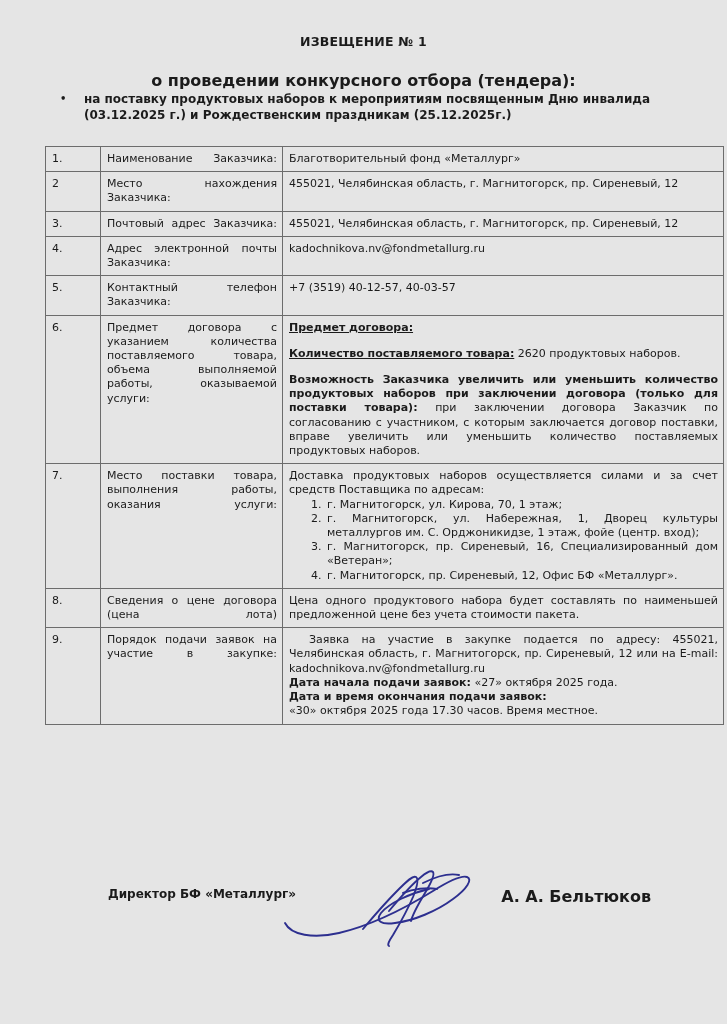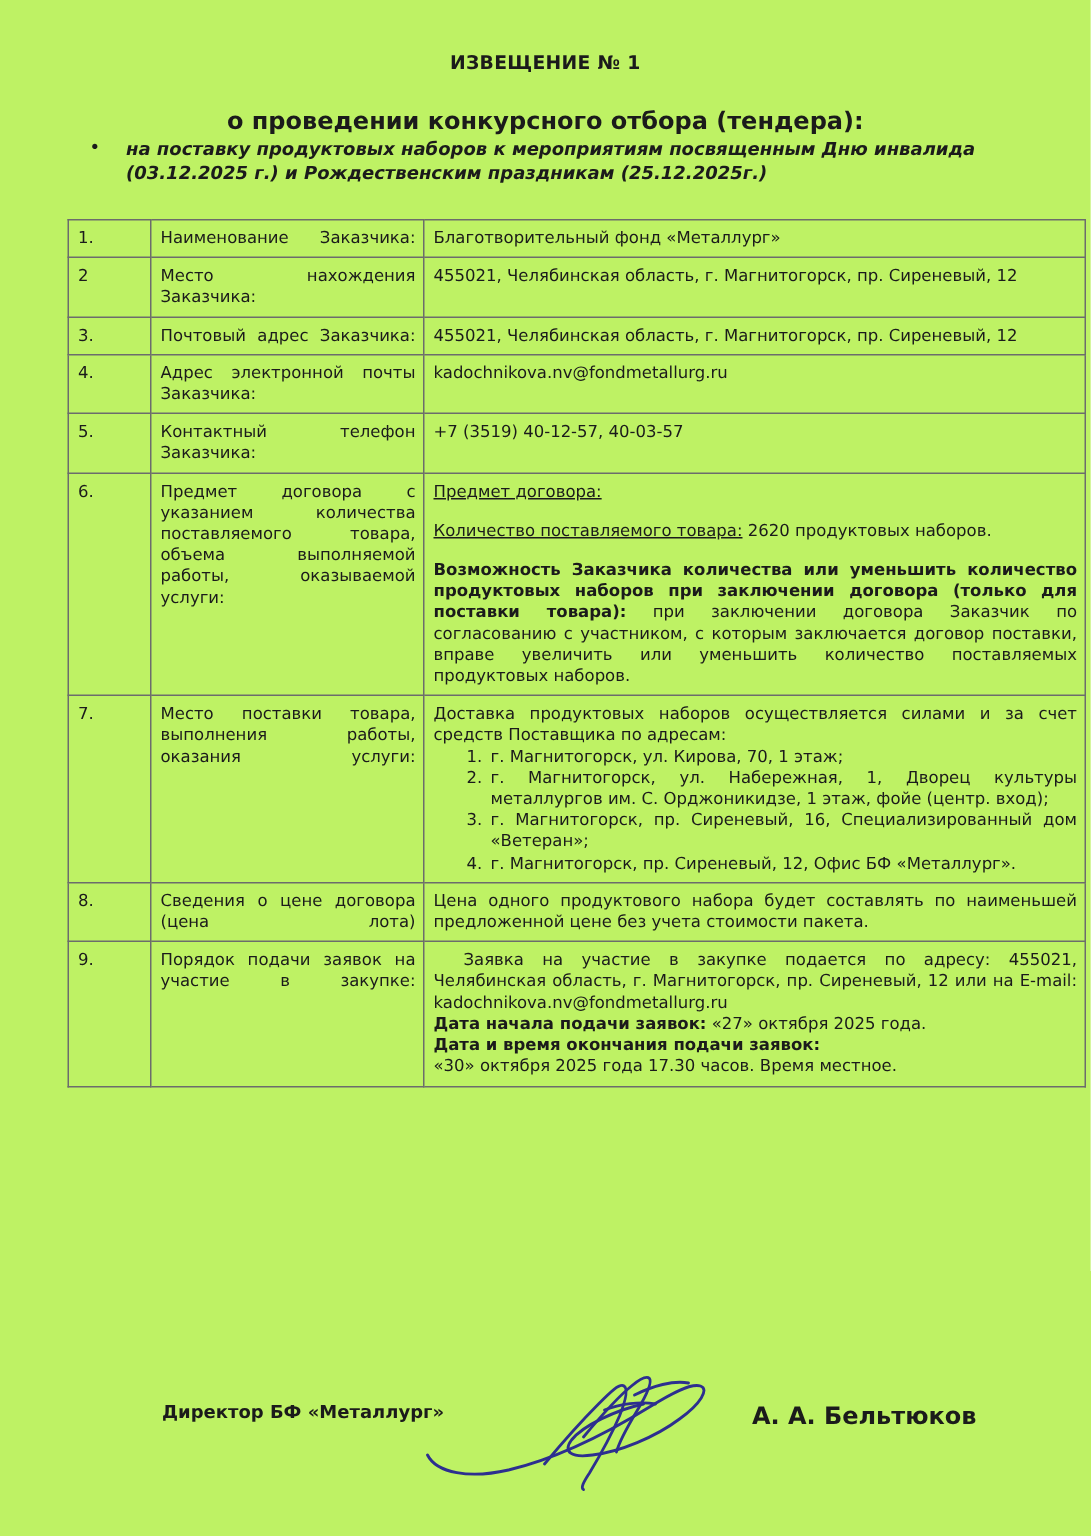--- a/index.html
+++ b/index.html
@@ -11,21 +11,21 @@
     width: 727px;
     height: 1024px;
     position: relative;
     font-family: "DejaVu Sans", "Liberation Sans", sans-serif;
     color: #1b1b1b;
     overflow: hidden;
   }
   .page {
     position: absolute;
     inset: 0;
-    background: #bef264;
+    background: #e5e5e5;
   }
 
   
   .doc-title {
     text-align: center;
     font-size: 12.5px;
     font-weight: bold;
     letter-spacing: .2px;
     margin: 34px 0 0 0;
   }
@@ -41,21 +41,20 @@
     list-style: none;
   }
   .bullets li {
     position: relative;
     font-size: 12px;
     font-weight: bold;
     line-height: 15.5px;
     margin: 0 40px 0 70px;
     padding-left: 14px;
     text-align: left;
-    font-style: italic;
   }
   .bullets li::before {
     content: "\2022";
     position: absolute;
     left: -10px;
     top: -1px;
     font-size: 10px;
   }
 
   
@@ -72,21 +71,21 @@
     vertical-align: top;
     padding: 5px 5px 5px 6px;
     font-size: 11px;
     line-height: 14.2px;
   }
   .c-num   { width: 43px;  text-align: left; padding-left: 8px; }
   .c-label { width: 170px; font-weight: normal; text-align: justify; text-align-last: justify; }
   .c-val   { width: 429px; text-align: justify; }
 
   .u-bold-underline {
-    font-weight: normal;
+    font-weight: bold;
     text-decoration: underline;
     margin-top: 32px;
   }
   .b { font-weight: bold; }
   .spacer { display: block; height: 12px; }
   .pad-bottom-lg { padding-bottom: 34px; }
   .pad-bottom-md { padding-bottom: 22px; }
   .pad-bottom-sm { padding-bottom: 14px; }
 
   ol.addr {
@@ -98,21 +97,21 @@
     margin: 0;
     padding: 0 0 0 2px;
     line-height: 14.2px;
   }
   .lead-indent { text-indent: 20px; }
 
   
   .sign-row {
     position: absolute;
     left: 45px;
-    top: 928px;
+    top: 881px;
     width: 642px;
     height: 40px;
   }
   .sign-left {
     position: absolute;
     left: 63px;
     top: 6px;
     font-size: 12px;
     font-weight: bold;
     white-space: nowrap;
@@ -181,21 +180,21 @@
       </tr>
 
       <tr>
         <td class="c-num">6.</td>
         <td class="c-label">Предмет договора с указанием количества поставляемого товара, объема выполняемой работы, оказываемой услуги:</td>
         <td class="c-val">
           <span class="u-bold-underline">Предмет договора:</span>
           <span class="spacer"></span>
           <span class="u-bold-underline">Количество поставляемого товара:</span><span> 2620 продуктовых наборов.</span>
           <span class="spacer"></span>
-          <span class="b">Возможность Заказчика количества или уменьшить количество продуктовых наборов при заключении договора (только для поставки товара):</span><span> при заключении договора Заказчик по согласованию с участником, с которым заключается договор поставки, вправе увеличить или уменьшить количество поставляемых продуктовых наборов.</span>
+          <span class="b">Возможность Заказчика увеличить или уменьшить количество продуктовых наборов при заключении договора (только для поставки товара):</span><span> при заключении договора Заказчик по согласованию с участником, с которым заключается договор поставки, вправе увеличить или уменьшить количество поставляемых продуктовых наборов.</span>
         </td>
       </tr>
 
       <tr>
         <td class="c-num">7.</td>
         <td class="c-label">Место поставки товара, выполнения работы, оказания услуги:</td>
         <td class="c-val">
           <div>Доставка продуктовых наборов осуществляется силами и за счет средств Поставщика по адресам:</div>
           <ol class="addr">
             <li>г. Магнитогорск, ул. Кирова, 70, 1 этаж;</li>

